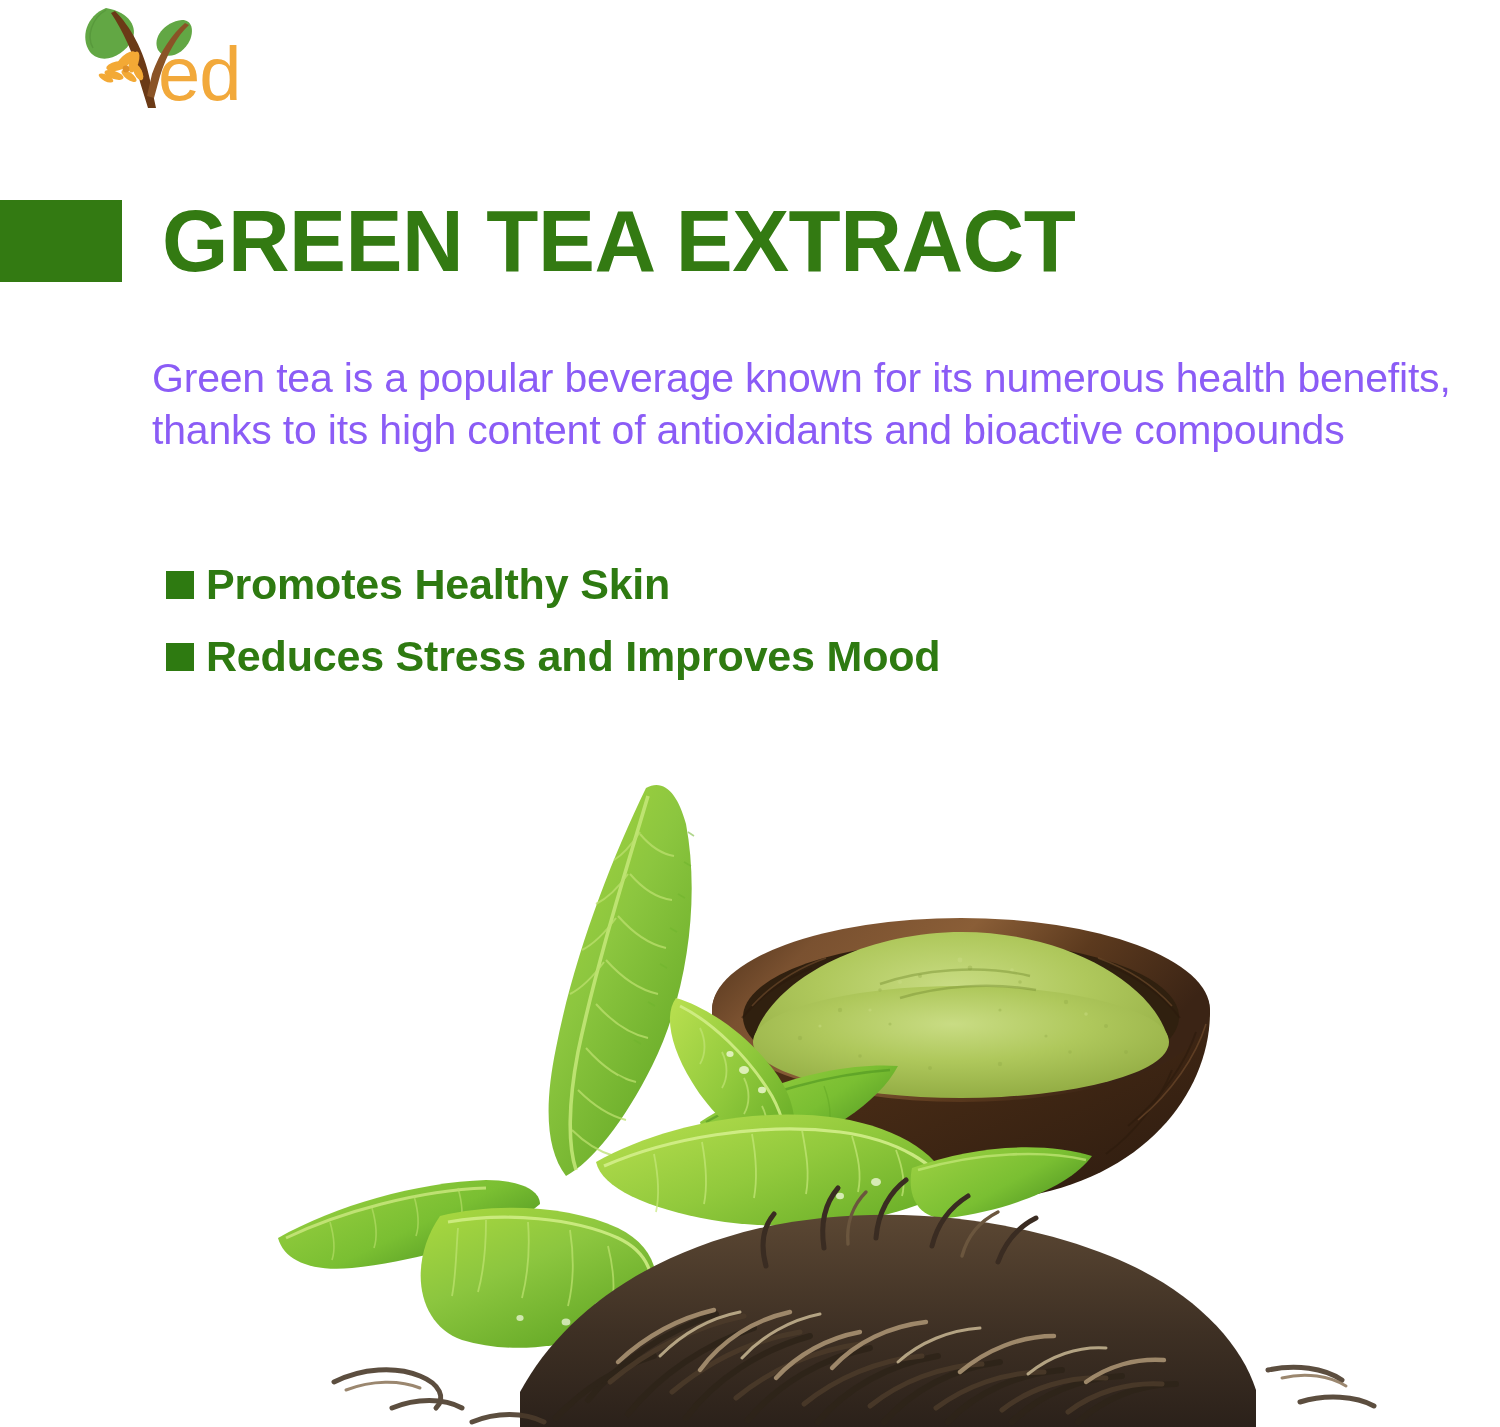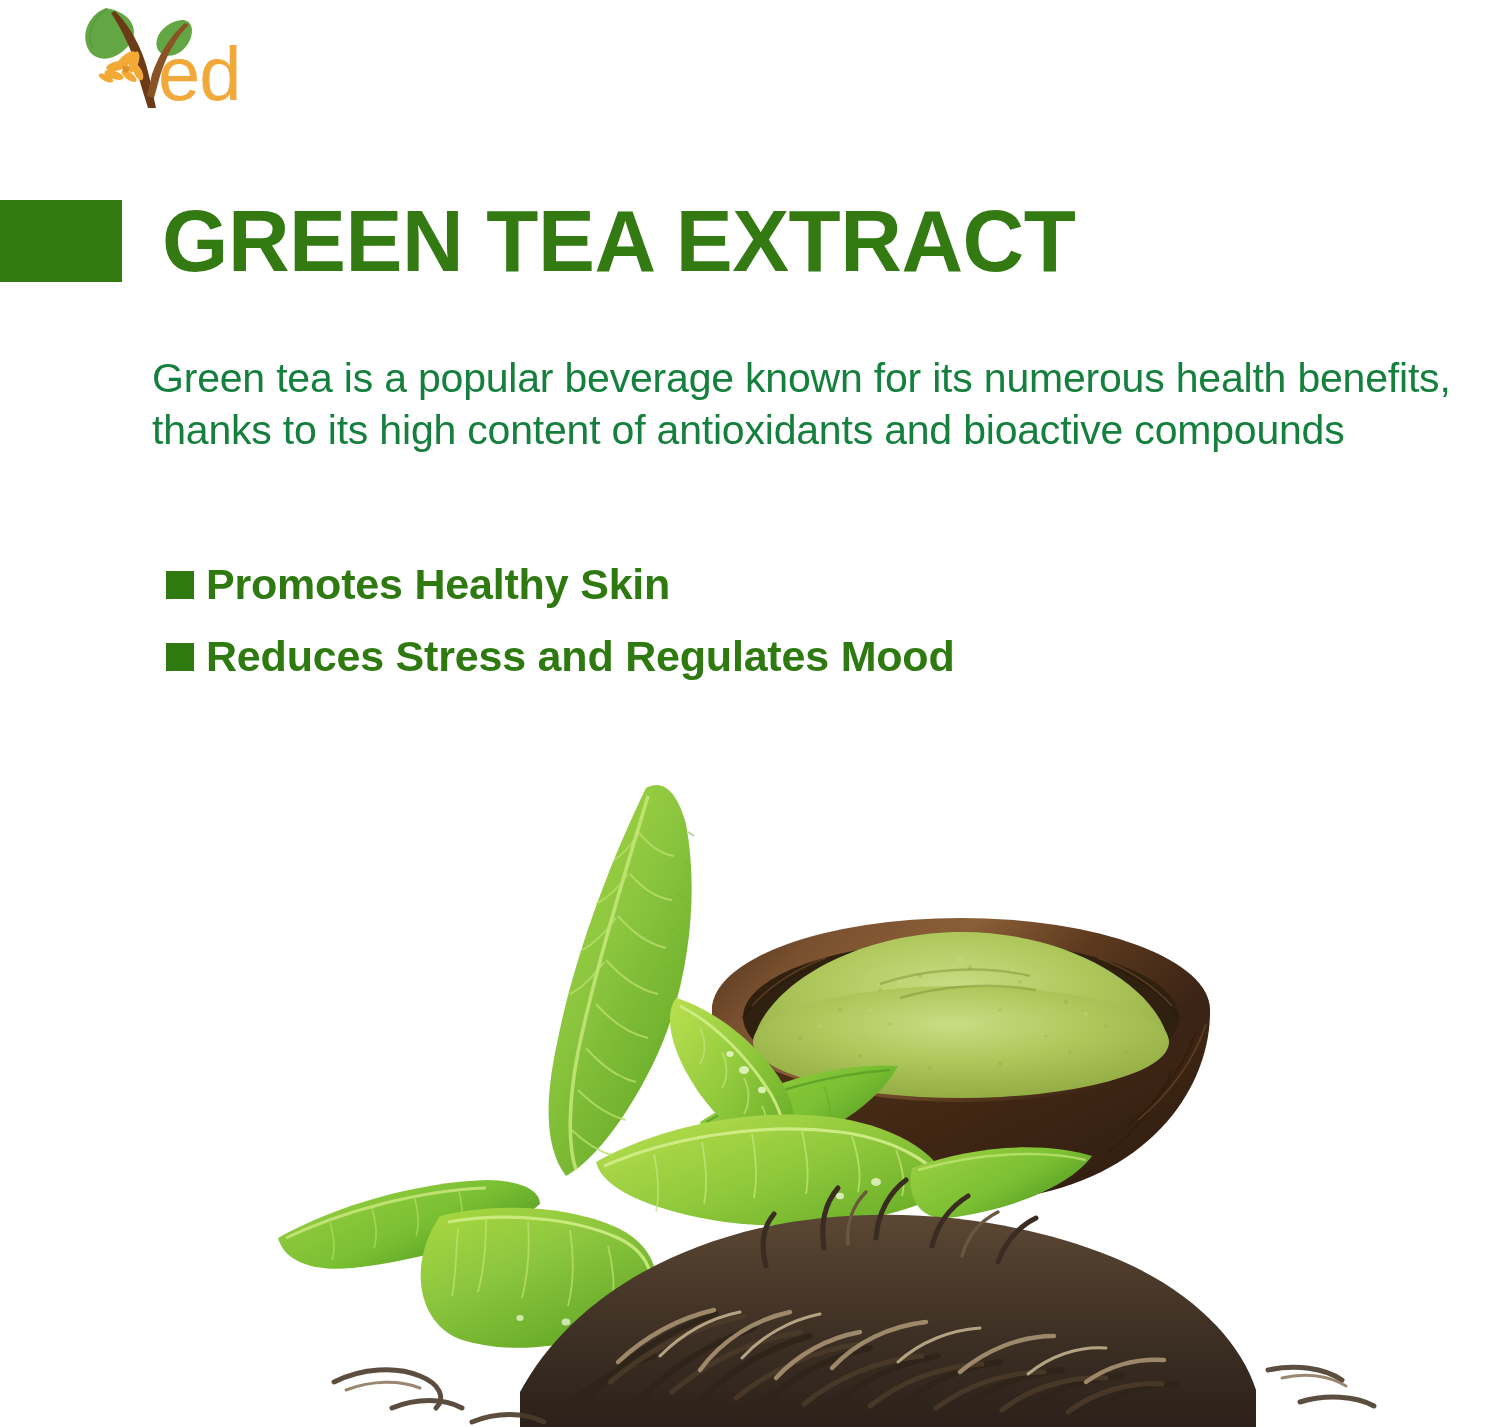--- a/index.html
+++ b/index.html
@@ -30,21 +30,21 @@
     transform-origin:left center;
   }
 
   
   #intro{
     position:absolute;left:152px;top:352px;width:1330px;
     font-family:"Liberation Sans",sans-serif;
     font-weight:300;
     font-size:41px;
     line-height:52px;
-    color:#15803d;
+    color:#8b5cf6;
     letter-spacing:-0.2px;
   }
 
   
   #benefits{position:absolute;left:16px;top:548px;width:1500px;height:210px;padding-left:30px;}
   .bene-col{position:absolute;top:0;}
   #col-left{left:150px;}
   #col-right{left:877px;}
   .bene-item{display:flex;align-items:center;height:72px;}
   .bullet-square{
@@ -102,21 +102,21 @@
 <div id="intro">Green tea is a popular beverage known for its numerous health benefits, thanks to its high content of antioxidants and bioactive compounds</div>
 
 <div id="benefits">
   <div class="bene-col" id="col-left">
     <div class="bene-item">
       <span class="bullet-square"></span>
       <span class="bene-label">Promotes Healthy Skin</span>
     </div>
     <div class="bene-item">
       <span class="bullet-square"></span>
-      <span class="bene-label">Reduces Stress and Regulates Mood</span>
+      <span class="bene-label">Reduces Stress and Improves Mood</span>
     </div>
   </div>
 </div>
 
 <div id="photo">
 <svg width="1500" height="657" viewBox="0 0 1500 657">
   <defs>
     <radialGradient id="powderG" cx="48%" cy="34%" r="72%">
       <stop offset="0%" stop-color="#C9DC84"></stop>
       <stop offset="45%" stop-color="#AFC85C"></stop>

